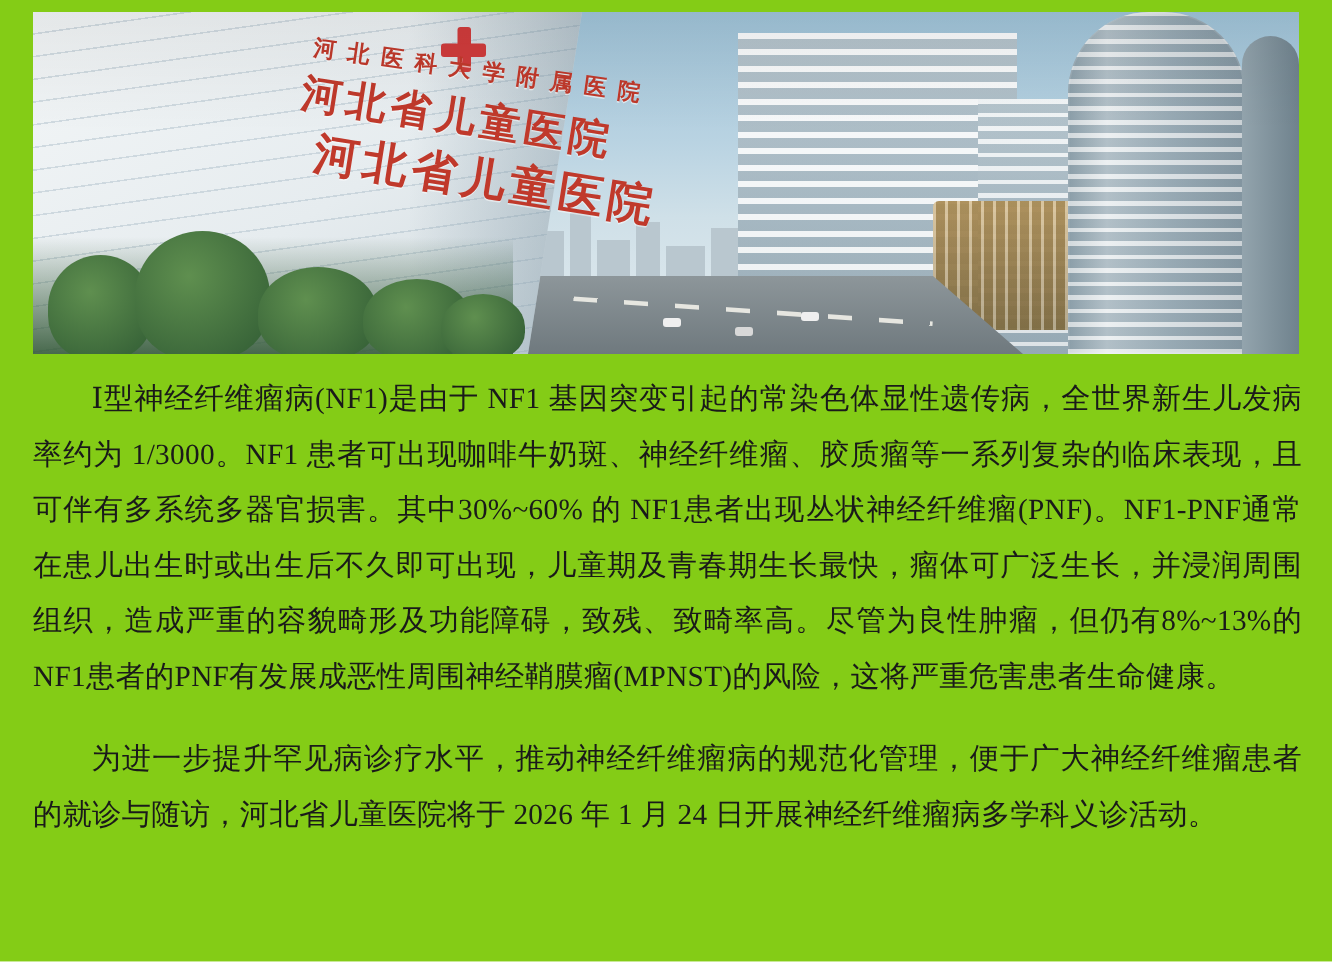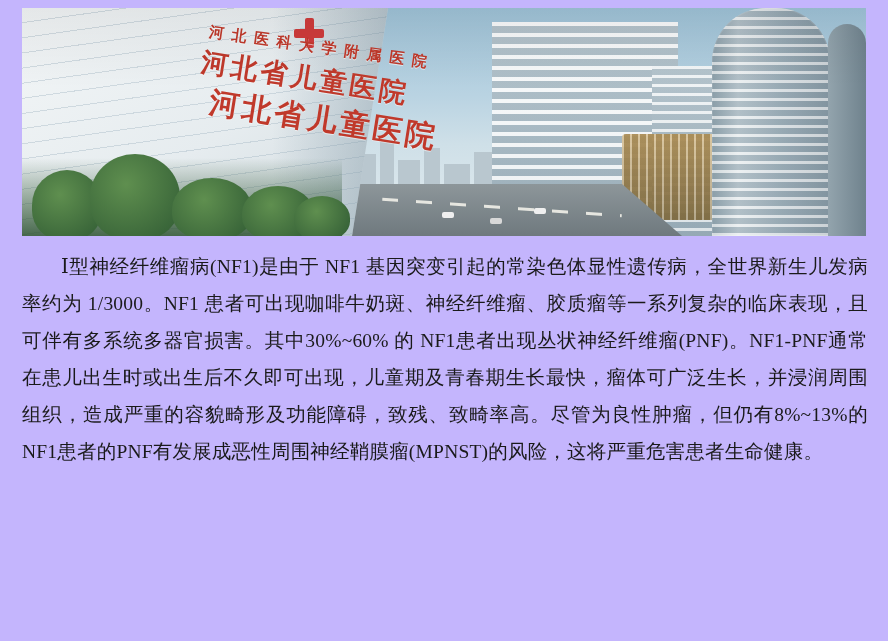--- a/index.html
+++ b/index.html
@@ -10,21 +10,21 @@
   body {
     width: 888px;
     height: 641px;
     overflow: hidden;
     font-family: "Liberation Serif", "DejaVu Serif", serif;
   }
   .page {
     position: relative;
     width: 888px;
     height: 641px;
-    background: #c4b5fd;
+    background: #84cc16;
   }
 
   
   .hero {
     position: absolute;
     left: 22px;
     top: 8px;
     width: 844px;
     height: 228px;
     overflow: hidden;
@@ -348,15 +348,16 @@
       <span class="tree" style="left:150px; width:80px;  height:62px;"></span>
       <span class="tree" style="left:220px; width:72px;  height:54px;"></span>
       <span class="tree" style="left:272px; width:56px;  height:44px;"></span>
     </div>
 
     <div class="hero-vignette"></div>
   </div>
 
   <div class="article">
     <p class="para">Ⅰ型神经纤维瘤病(NF1)是由于 NF1 基因突变引起的常染色体显性遗传病，全世界新生儿发病率约为 1/3000。NF1 患者可出现咖啡牛奶斑、神经纤维瘤、胶质瘤等一系列复杂的临床表现，且可伴有多系统多器官损害。其中30%~60% 的 NF1患者出现丛状神经纤维瘤(PNF)。NF1-PNF通常在患儿出生时或出生后不久即可出现，儿童期及青春期生长最快，瘤体可广泛生长，并浸润周围组织，造成严重的容貌畸形及功能障碍，致残、致畸率高。尽管为良性肿瘤，但仍有8%~13%的NF1患者的PNF有发展成恶性周围神经鞘膜瘤(MPNST)的风险，这将严重危害患者生命健康。</p>
+    <p class="para">为进一步提升罕见病诊疗水平，推动神经纤维瘤病的规范化管理，便于广大神经纤维瘤患者的就诊与随访，河北省儿童医院将于 2026 年 1 月 24 日开展神经纤维瘤病多学科义诊活动。</p>
   </div>
 
 </div>
 
 </body></html>

